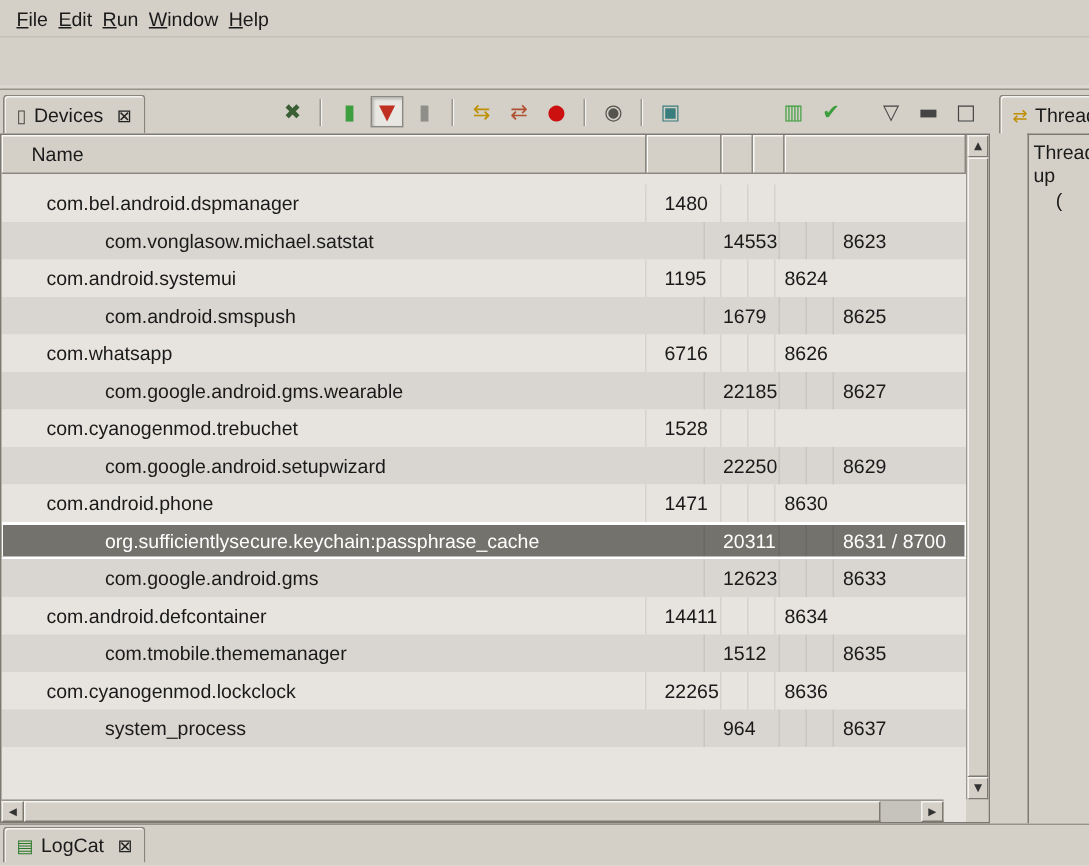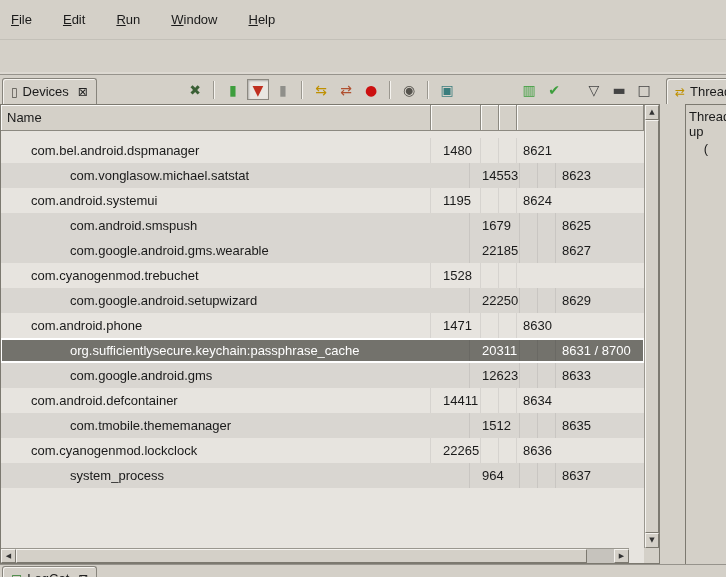--- a/index.html
+++ b/index.html
@@ -4,22 +4,22 @@
 <style>
   * { box-sizing: border-box; margin: 0; padding: 0; }
   html, body { width: 726px; height: 577px; overflow: hidden; }
   body {
     background: #d4d0c8;
     font-family: "Liberation Sans", "DejaVu Sans", sans-serif;
     font-size: 13px;
     color: #1a1a1a;
   }
   .menubar {
-    height: 40px; display: flex; align-items: center;
-    gap: 31px; padding: 0 11px;
+    height: 25px; display: flex; align-items: center;
+    gap: 7px; padding: 0 11px;
     border-bottom: 1px solid #c3c0b8;
   }
   .menu-item { cursor: default; }
   .menu-item u { text-decoration: underline; }
   .toolbar-strip { height: 35px; border-bottom: 1px solid #96938c; box-shadow: inset 0 -2px 0 #ddd9d2; }
   .main { height: 489px; display: flex; }
 
   
   .devices-panel { width: 660px; display: flex; flex-direction: column; }
   .tabbar { height: 29px; display: flex; align-items: flex-end; }
@@ -42,21 +42,21 @@
   .tb-btn.pressed { background: #e9e7e2; border: 1px solid #8c8981; box-shadow: inset 1px 1px 2px rgba(0,0,0,.25); }
   .tb-sep { width: 2px; height: 18px; background: #9a978f; border-right: 1px solid #f5f3ef; margin: 0 4px; }
   .tb-spacer { width: 54px; } .tb-spacer-sm { width: 12px; }
 
   .panel-body { flex: 1; position: relative; border: 1px solid #7c7970; background: #e7e4df; overflow: hidden; }
   .table-area { position: absolute; left: 0; top: 0; right: 15px; bottom: 0; }
   .thead { height: 26px; display: flex; background: #d4d0c8; }
   .th {
     border-right: 1px solid #8c8981; border-bottom: 1px solid #8c8981;
     box-shadow: inset 1px 1px 0 #fbfaf8;
-    display: flex; align-items: center; padding-left: 6px; overflow: hidden;
+    display: flex; align-items: center; padding-left: 20px; overflow: hidden;
   }
   .th-name { width: 430px; } .th-pid { width: 50px; } .th-n1 { width: 18px; } .th-n2 { width: 18px; }
   .th-port { flex: 1; }
   .tbody { position: absolute; top: 26px; left: 0; right: 0; bottom: 15px; overflow: hidden; }
   .row-sliver { height: 7px; background: #e7e4df; }
   .trow { height: 25px; display: flex; }
   .trow.even { background: #e7e4df; }
   .trow.odd  { background: #d9d6d1; padding-left: 39px; }
   .c {
     display: flex; align-items: center; white-space: nowrap; overflow: hidden;
@@ -162,21 +162,20 @@
             <div class="th th-n2"></div>
             <div class="th th-port"></div>
           </div>
           <div class="tbody">
             <div class="row-sliver"></div>
           <div class="trow even">
                 <div class="c c-name">com.bel.android.dspmanager</div>
                 <div class="c c-pid">1480</div>
                 <div class="c c-n1"></div>
                 <div class="c c-n2"></div>
-                <div class="c c-port">8621</div>
               </div>
               <div class="trow odd">
                 <div class="c c-name">com.vonglasow.michael.satstat</div>
                 <div class="c c-pid">14553</div>
                 <div class="c c-n1"></div>
                 <div class="c c-n2"></div>
                 <div class="c c-port">8623</div>
               </div>
               <div class="trow even">
                 <div class="c c-name">com.android.systemui</div>
@@ -184,20 +183,27 @@
                 <div class="c c-n1"></div>
                 <div class="c c-n2"></div>
                 <div class="c c-port">8624</div>
               </div>
               <div class="trow odd">
                 <div class="c c-name">com.android.smspush</div>
                 <div class="c c-pid">1679</div>
                 <div class="c c-n1"></div>
                 <div class="c c-n2"></div>
                 <div class="c c-port">8625</div>
+              </div>
+              <div class="trow even">
+                <div class="c c-name">com.whatsapp</div>
+                <div class="c c-pid">6716</div>
+                <div class="c c-n1"></div>
+                <div class="c c-n2"></div>
+                <div class="c c-port">8626</div>
               </div>
               <div class="trow odd">
                 <div class="c c-name">com.google.android.gms.wearable</div>
                 <div class="c c-pid">22185</div>
                 <div class="c c-n1"></div>
                 <div class="c c-n2"></div>
                 <div class="c c-port">8627</div>
               </div>
               <div class="trow even">
                 <div class="c c-name">com.cyanogenmod.trebuchet</div>

